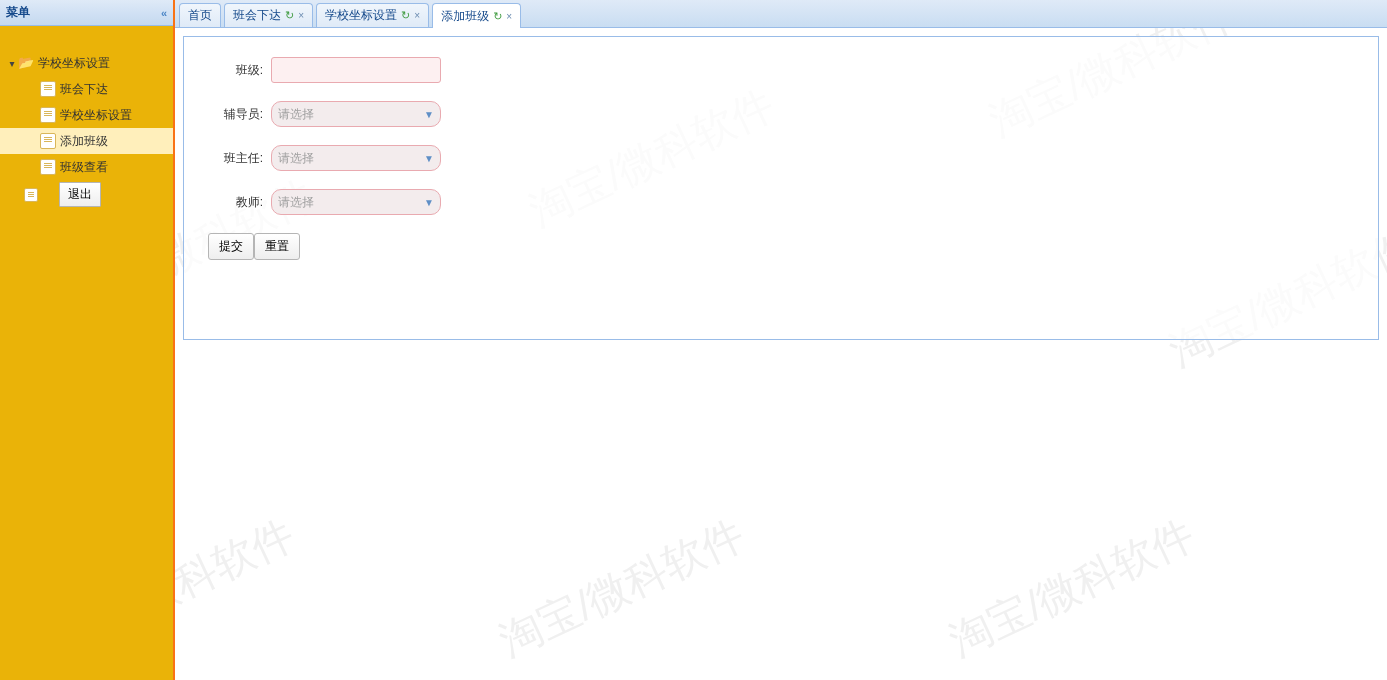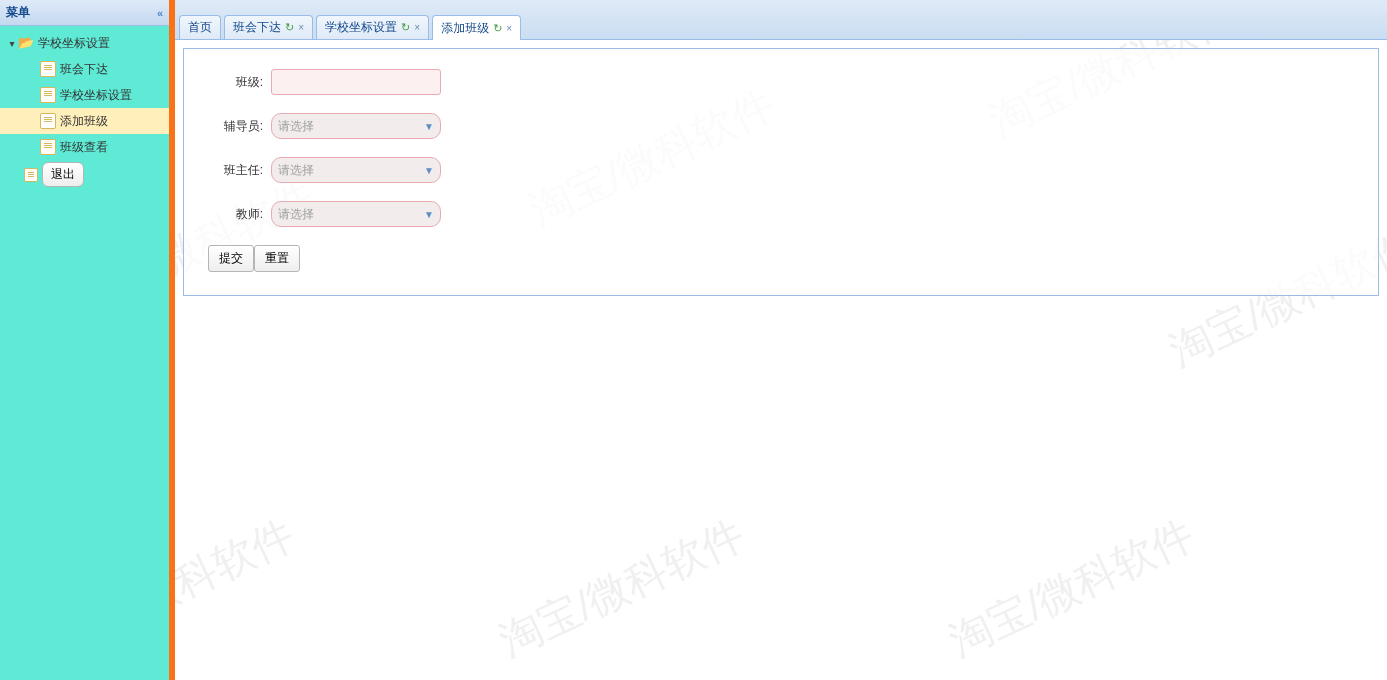--- a/index.html
+++ b/index.html
@@ -20,25 +20,26 @@
   font-size: 42px;
   font-weight: 400;
   transform: rotate(-25deg);
   pointer-events: none;
   white-space: nowrap;
   z-index: 0;
 }
 .sidebar {
   width: 175px;
   height: 100%;
-  border-right: 6px solid #f97316;
-  background: #5eead4;
+  border-right: 2px solid #f97316;
+  background: #eab308;
   display: flex;
   flex-direction: column;
   z-index: 1;
+  gap: 20px;
 }
 .sidebar-header {
   height: 26px;
   background: linear-gradient(to bottom, #dfeaf7 0%, #d1e1f4 50%, #c5d9ef 100%);
   border-bottom: 1px solid #99bce8;
   display: flex;
   align-items: center;
   padding: 0 6px;
   font-weight: bold;
   color: #15498b;
@@ -97,34 +98,34 @@
 .logout-row {
   display:flex;
   align-items:center;
   padding-left: 24px;
   margin-top: 2px;
 }
 .logout-btn {
   border:1px solid #b5b5b5;
   background: linear-gradient(to bottom, #fff, #eee);
   padding: 3px 8px;
-  border-radius:6px;
+  border-radius:1px;
   cursor:pointer;
   font-size:12px;
-  margin-left:4px;
+  margin-left:21px;
 }
 .main {
   flex:1;
   height:100%;
   display:flex;
   flex-direction:column;
   z-index:1;
 }
 .tab-bar {
-  height: 40px;
+  height: 28px;
   background: linear-gradient(to bottom, #dfeaf7 0%, #c9ddf2 100%);
   border-bottom: 1px solid #99bce8;
   display:flex;
   align-items:flex-end;
   padding-left:4px;
 }
 .tab {
   height:24px;
   background: linear-gradient(to bottom, #f0f6fc, #dfeaf7);
   border:1px solid #99bce8;
@@ -153,21 +154,21 @@
   font-size:10px;
   cursor:pointer;
 }
 .content {
   flex:1;
   padding:8px;
   position:relative;
 }
 .content-inner {
   border:1px solid #99bce8;
-  height: 248px;
+  height: 304px;
   padding: 20px 24px;
   background: rgba(255,255,255,0.7);
 }
 .form-row {
   display:flex;
   align-items:center;
   margin-bottom: 18px;
 }
 .form-label {
   width: 55px;

